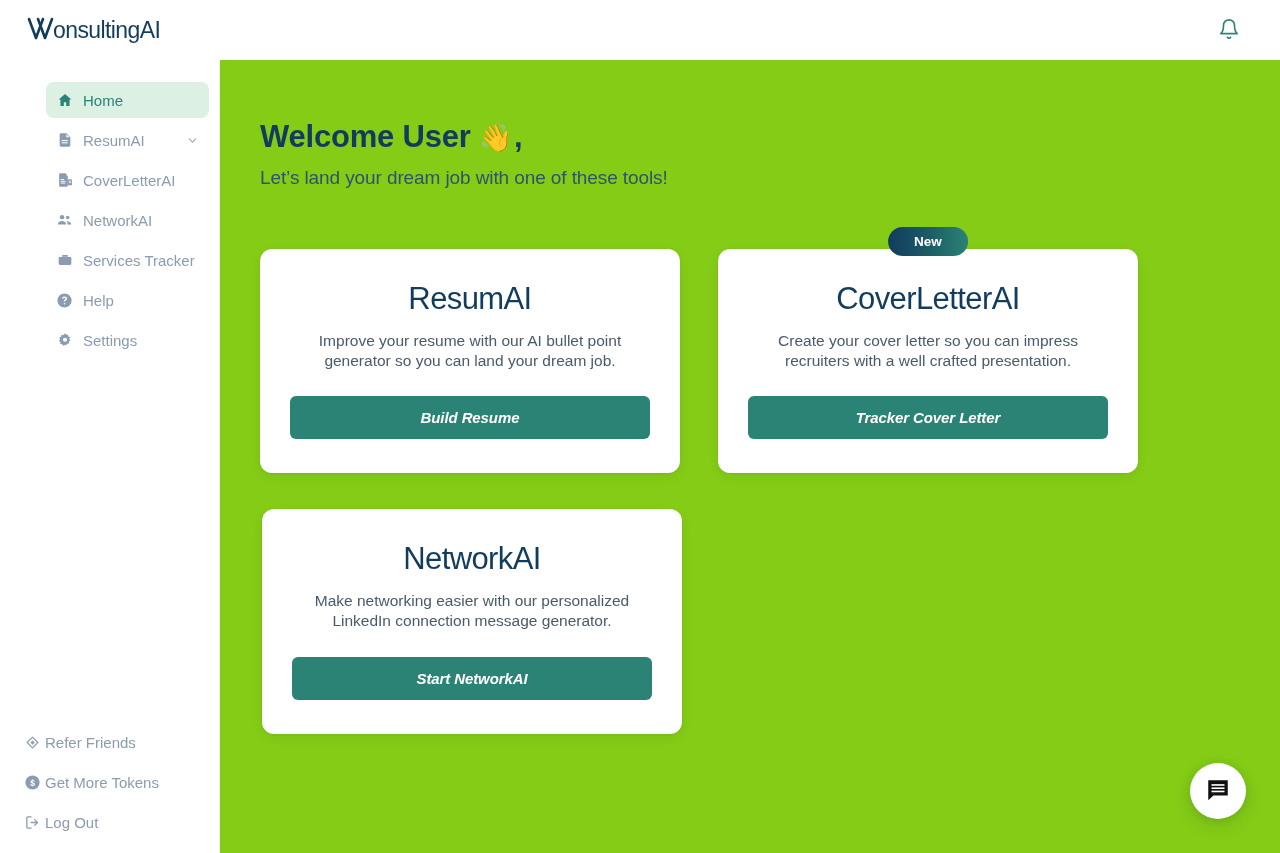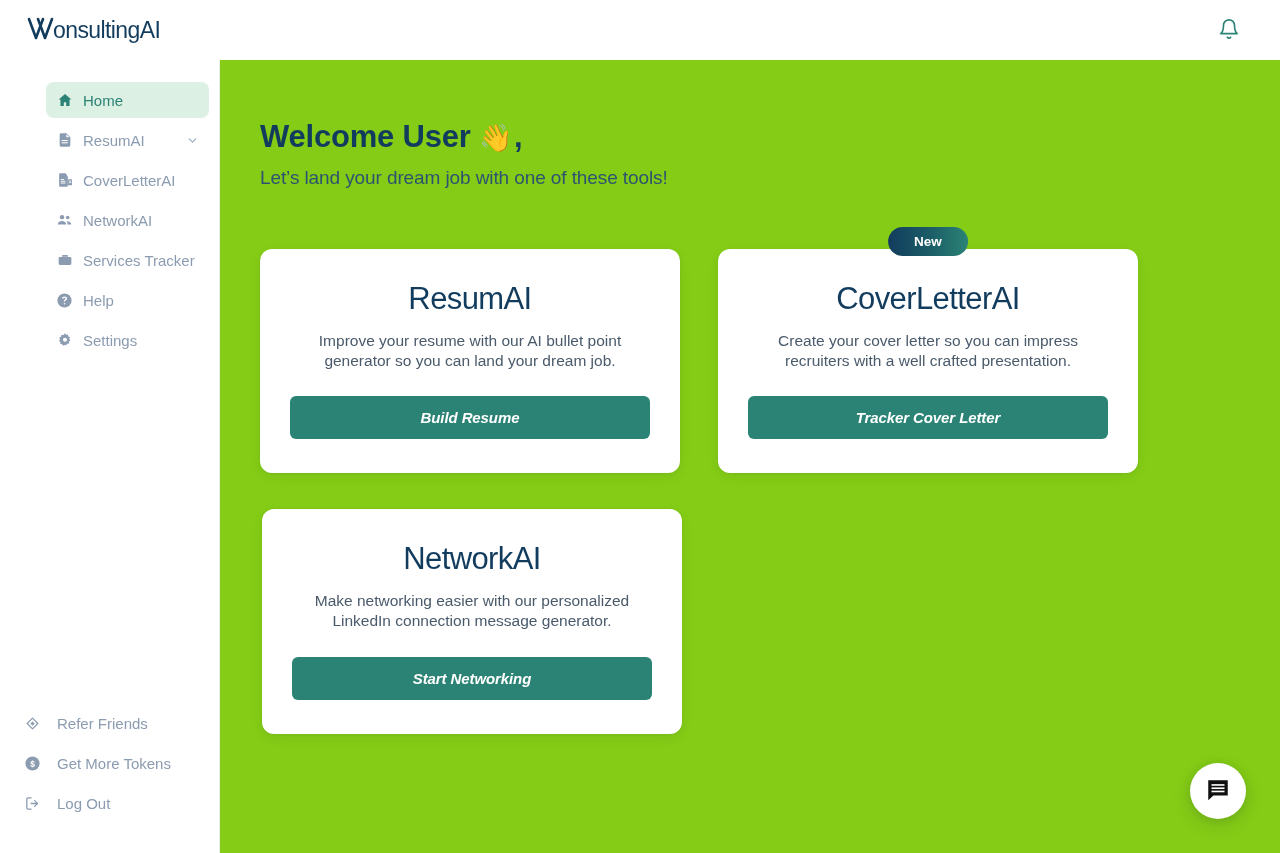--- a/index.html
+++ b/index.html
@@ -151,22 +151,22 @@
     justify-content: center;
     margin-left: 6px;
     letter-spacing: -0.5px;
   }
 
   .foot-item {
     height: 36px;
     margin: 0 10px 4px 14px;
     padding: 0 10px;
     display: flex;
-    align-items: flex-start;
-    gap: 16px;
+    align-items: flex-end;
+    gap: 4px;
     border-radius: 8px;
     color: #8b9bb0;
     font-size: 15px;
     cursor: pointer;
     user-select: none;
     white-space: nowrap;
   }
   .foot-item .ico {
     width: 17px;
     height: 17px;
@@ -477,21 +477,21 @@
             <div class="card-title">CoverLetterAI</div>
             <div class="card-desc">Create your cover letter so you can impress recruiters with a well crafted presentation.</div>
             <button class="card-btn">Tracker Cover Letter</button>
           </div>
         </div>
 
         <div class="card-wrap network">
           <div class="card network">
             <div class="card-title">NetworkAI</div>
             <div class="card-desc">Make networking easier with our personalized LinkedIn connection message generator.</div>
-            <button class="card-btn">Start Networking</button>
+            <button class="card-btn">Start NetworkAI</button>
           </div>
         </div>
 
       </div>
 
       <button class="chat-fab">
         <span>
           <svg width="26" height="26" viewBox="0 0 24 24" fill="#111111">
             <path d="M3 3h18v14H7.8L3 21.4z"></path>
             <rect x="6" y="6.6" width="12" height="1.5" fill="#ffffff"></rect>

